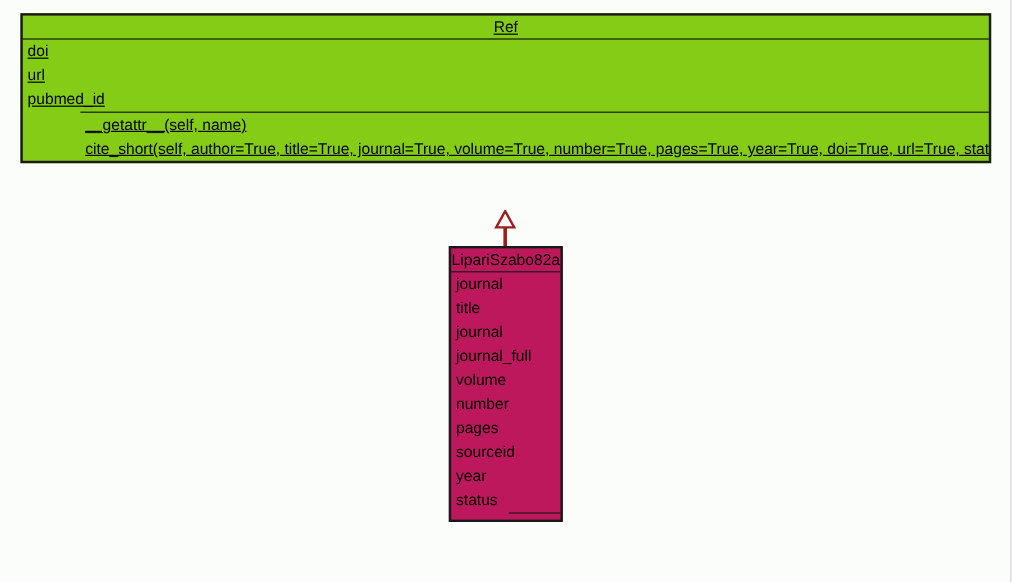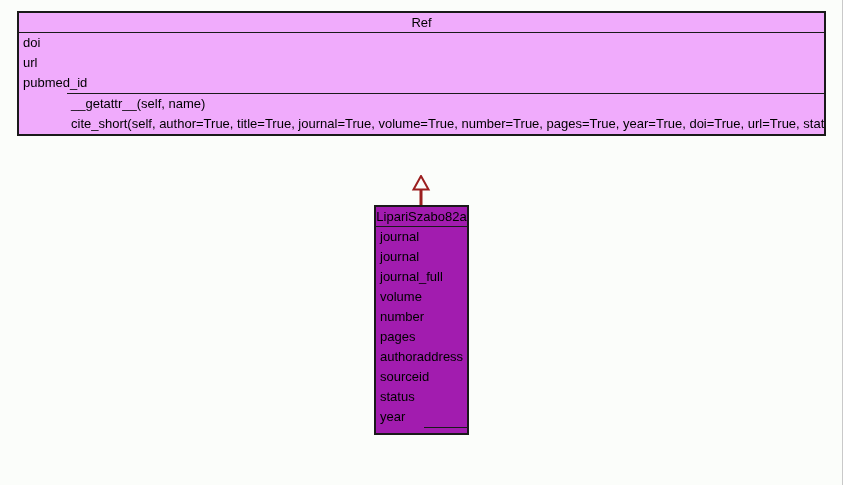--- a/index.html
+++ b/index.html
@@ -45,28 +45,29 @@
   }
   .class-box .methods {
     border-top: 1px solid #1a1a1a;
     margin-left: 48px;
   }
 
   
   .box-ref {
     left: 17px; top: 11px;
     width: 809px;
-    background: #f0abfc;
+    background: #84cc16;
+    text-decoration: underline;
   }
 
   
   .box-lipari {
     left: 374px; top: 205px;
     width: 95px;
-    background: #a21caf;
+    background: #be185d;
   }
   .box-lipari .methods.empty {
     height: 6px;
   }
 
   
   .arrow {
     position: absolute;
     left: 409px; top: 175px;
   }
@@ -91,27 +92,27 @@
 
   <svg class="arrow" width="24" height="30" viewBox="0 0 24 30">
     <rect x="10.5" y="13" width="3" height="17" fill="#9b1f1f"></rect>
     <polygon points="12,1 4.5,14.5 19.5,14.5" fill="#fbfdfa" stroke="#9b1f1f" stroke-width="2" stroke-linejoin="miter"></polygon>
   </svg>
 
   <div class="class-box box-lipari">
     <div class="title">LipariSzabo82a</div>
     <div class="attrs">
       <div class="row">journal</div>
+      <div class="row">title</div>
       <div class="row">journal</div>
       <div class="row">journal_full</div>
       <div class="row">volume</div>
       <div class="row">number</div>
       <div class="row">pages</div>
-      <div class="row">authoraddress</div>
       <div class="row">sourceid</div>
+      <div class="row">year</div>
       <div class="row">status</div>
-      <div class="row">year</div>
     </div>
     <div class="methods empty"></div>
   </div>
 
   <div class="right-edge"></div>
 </div>
 
 </body></html>

